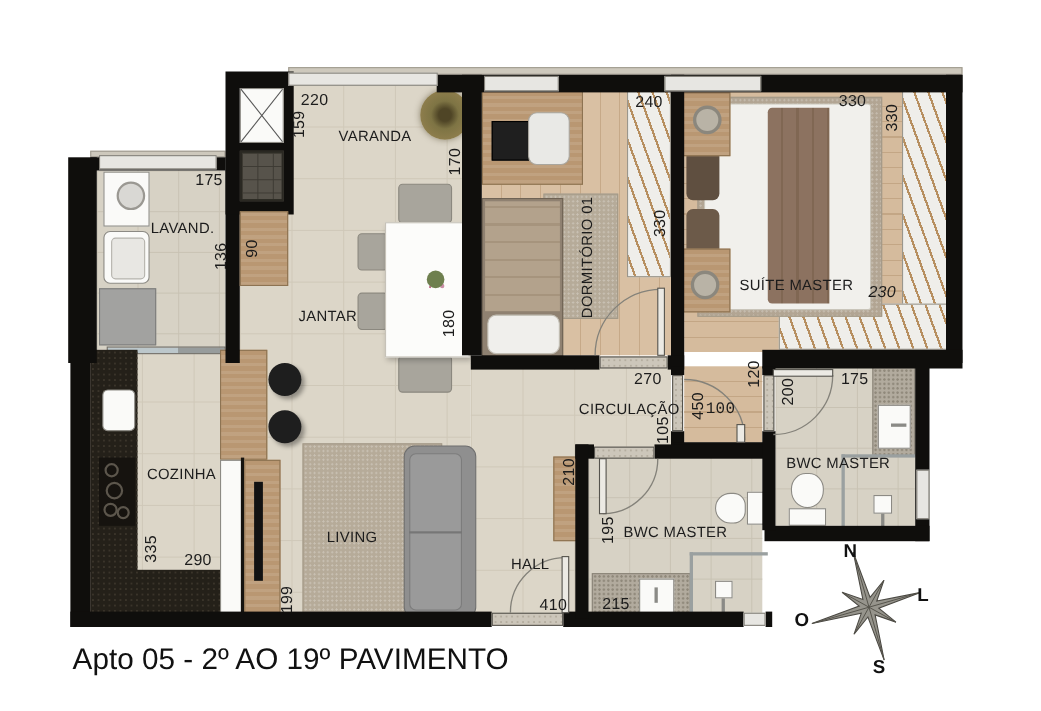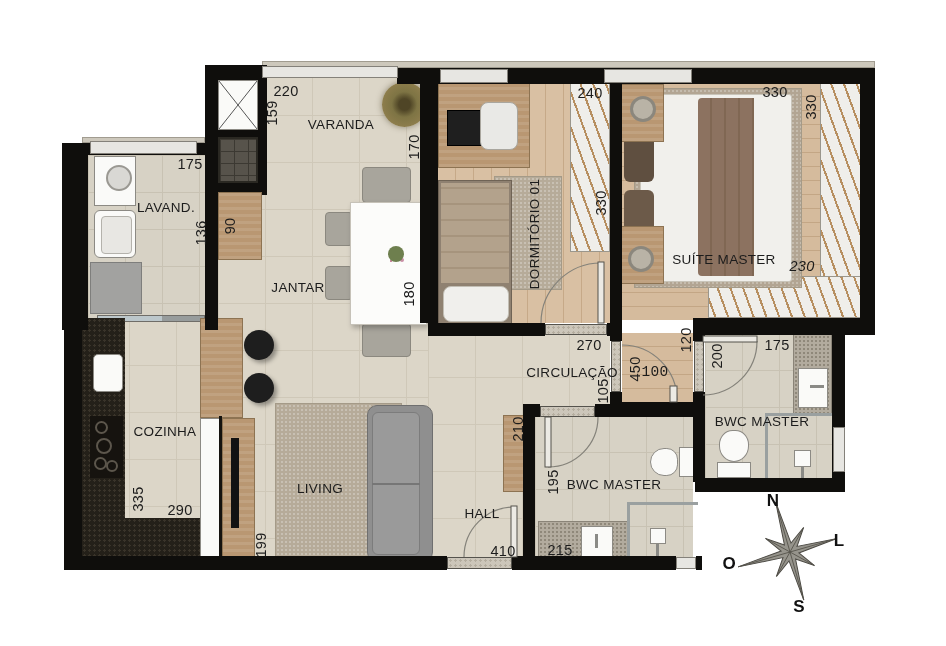--- a/index.html
+++ b/index.html
@@ -247,14 +247,15 @@
   <div class="lblv dim" style="left:518px;top:429px;">210</div>
   <div class="lblv dim" style="left:717px;top:356px;">200</div>
   <div class="lbl dim" style="left:777px;top:345px;">175</div>
   <div class="lblv dim" style="left:138px;top:499px;">335</div>
   <div class="lbl dim" style="left:180px;top:510px;">290</div>
   <div class="lblv dim" style="left:261px;top:545px;">199</div>
   <div class="lbl dim" style="left:503px;top:551px;">410</div>
   <div class="lblv dim" style="left:553px;top:482px;">195</div>
   <div class="lbl dim" style="left:560px;top:550px;">215</div>
 
+  <div class="title">Apto 05 - 2º AO 19º PAVIMENTO</div>
 
 </div>
 
 </body></html>

